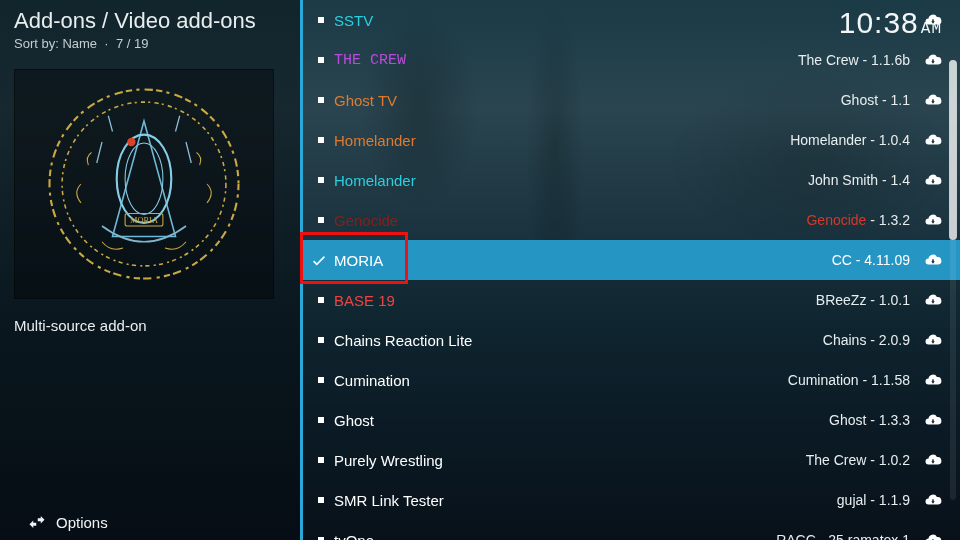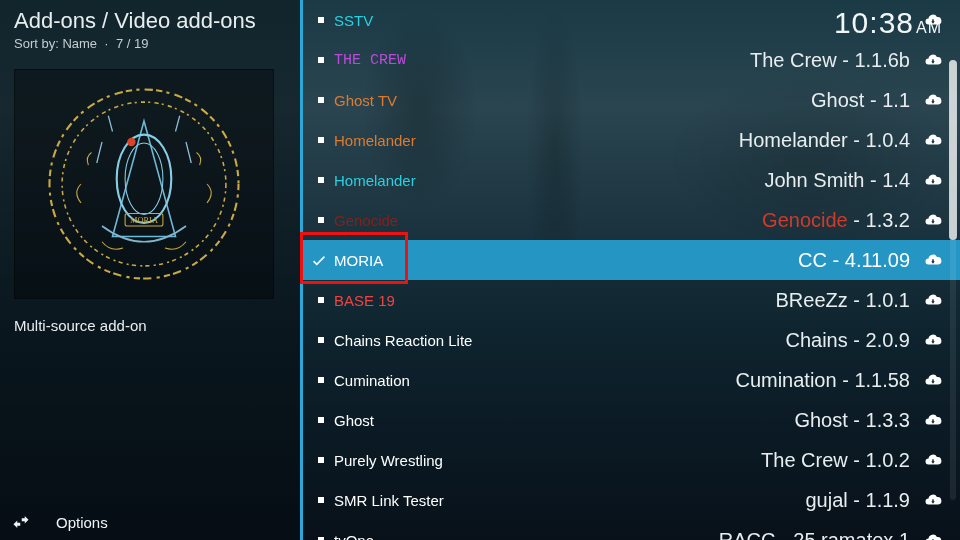--- a/index.html
+++ b/index.html
@@ -27,45 +27,45 @@
   .sortline { font-size: 13px; color: #c4cdd0; margin-top: 2px; }
   .thumb-wrap {
     margin-top: 18px; width: 260px; height: 230px;
     display:flex; align-items:center; justify-content:center;
     background: rgba(0,0,0,0.35); border: 1px solid rgba(0,0,0,0.4);
   }
   .thumb-wrap svg { width: 210px; height: 210px; }
   .desc { margin-top: 18px; font-size: 15px; color: #e8edef; }
   .options-bar {
     position: absolute; left: 0; bottom: 0; width: 300px; height: 36px;
-    display:flex; align-items:center; gap:26px; padding-left:12px;
+    display:flex; align-items:center; gap:10px; padding-left:28px;
     font-size: 15px; color:#eef3f5;
   }
   .clock {
     position: absolute; top: 6px; right: 18px;
     font-size: 30px; font-weight: 300; color: #f2f6f8; letter-spacing: 1px;
   }
-  .clock .ampm { font-size: 16px; margin-left:2px; }
+  .clock .ampm { font-size: 16px; margin-left:2px;font-family:Liberation Mono, monospace; }
   .list {
     position: absolute; left: 300px; top: 0; right: 0; bottom: 0;
     display:flex; flex-direction:column;border-radius:32px;
   }
   .row {
     position: relative;
     height: 40px; flex: 0 0 40px;
     display:flex; align-items:center;
     padding-left: 34px; padding-right: 50px;
     font-size: 15px;
   }
   .row .dot {
     position:absolute; left:18px; top:50%; transform:translateY(-50%);
     width:6px; height:6px; background:#fff; border-radius:0;
   }
   .row .name { flex:1; white-space:nowrap; overflow:hidden; text-overflow:ellipsis; }
-  .row .meta { font-size: 20px; color:#e8edef; }
+  .row .meta { font-size: 14px; color:#e8edef; }
   .row .dl {
     position:absolute; right:18px; top:50%; transform:translateY(-50%);
     width:18px; height:18px;
   }
   .row.selected {
     background:#2596c4; color:#fff;
   }
   .row.selected .meta { color:#fff; }
   .row .check {
     position:absolute; left:10px; top:50%; transform:translateY(-50%);

